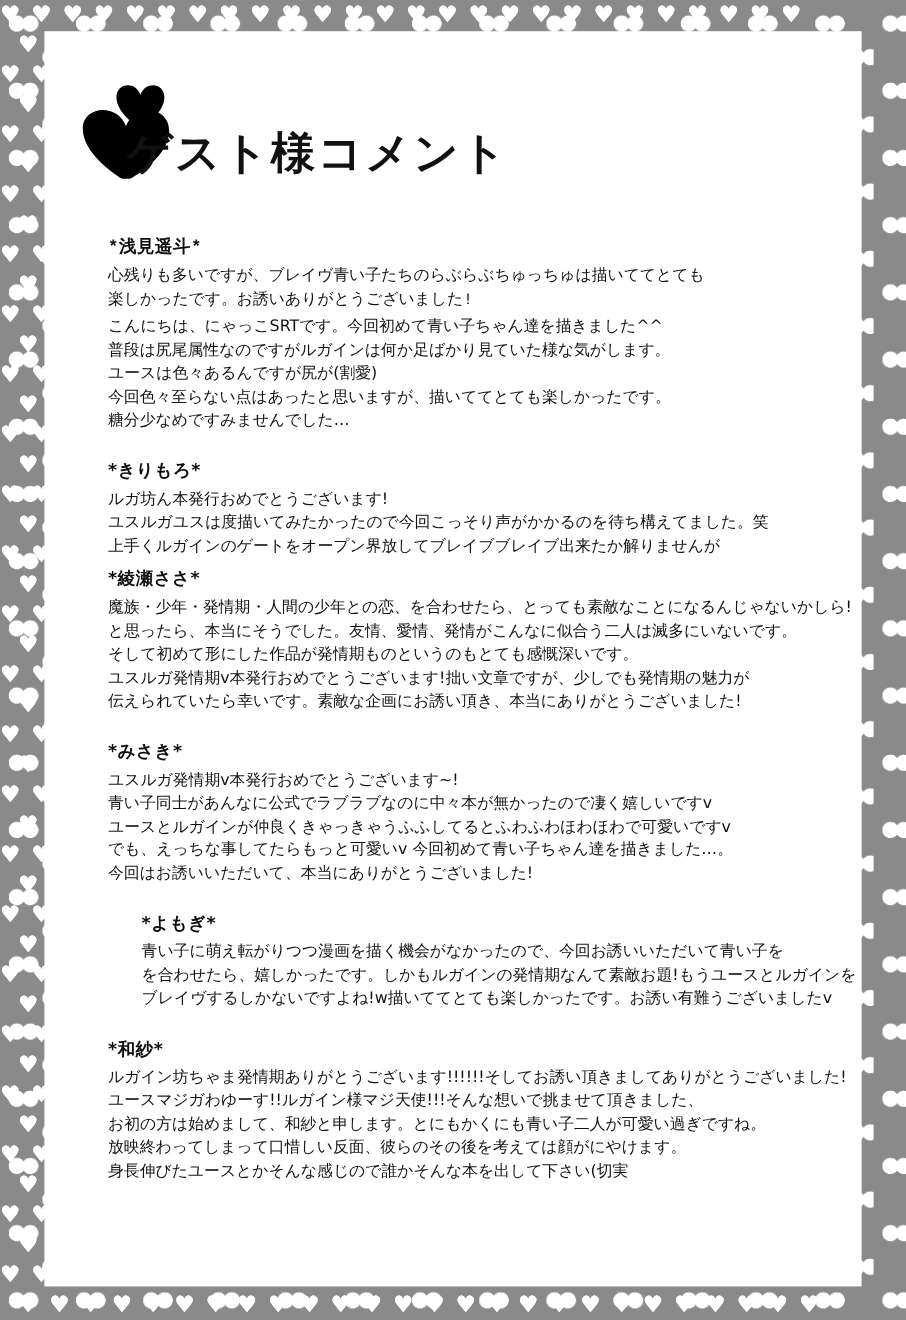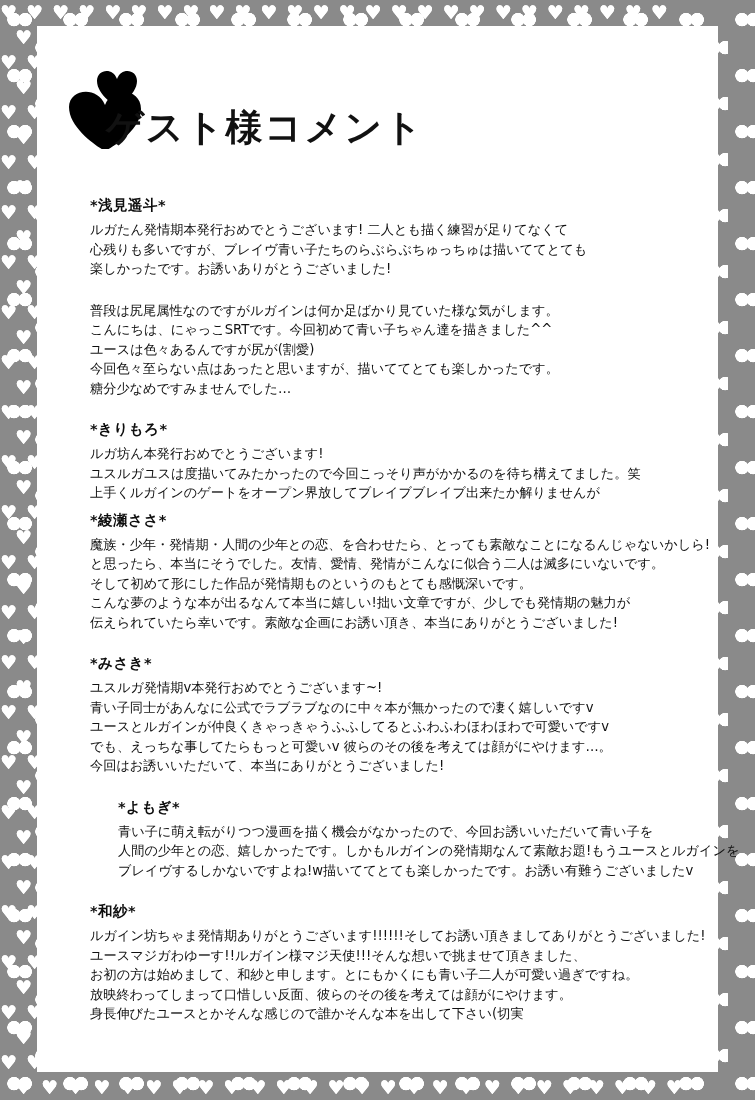--- a/index.html
+++ b/index.html
@@ -114,21 +114,21 @@
     margin-bottom: 5px;
     letter-spacing: 0.5px;
   }
   .entry-line {
     font-size: 13.2px;
     line-height: 19.5px;
     color: #111111;
     letter-spacing: 0px;
     white-space: nowrap;
   }
-  .e-asami  { margin-bottom: 22px; }
+  .e-asami  { margin-bottom: 4px; font-family: Liberation Mono, monospace; }
   .e-nyakko { margin-bottom: 22px; }
   .e-kirimo { margin-bottom: 8px; }
   .e-ayase  { margin-bottom: 22px; }
   .e-misaki { margin-bottom: 22px; }
   .e-yomogi { margin-bottom: 22px; margin-left: 28px; }
 </style>
 </head>
 <body>
 
 <div class="page">
@@ -188,62 +188,61 @@
       <path d="M30 22 C30 10, 46 8, 50 20 C54 8, 70 10, 70 22 C70 36, 50 48, 50 48 C50 48, 30 36, 30 22 Z" fill="#000"></path>
       <path d="M2 48 C2 30, 30 26, 38 46 C46 26, 74 30, 74 50 C74 74, 38 92, 38 92 C38 92, 2 72, 2 48 Z" fill="#000"></path>
     </svg>
     <div class="title-text">ゲスト様コメント</div>
   </div>
 
   <div class="content">
 
     <div class="entry e-asami">
       <div class="entry-name">*浅見遥斗*</div>
-      <div class="entry-line">ルガたん発情期本発行おめでとうございます! 二人とも描く練習が足りてなくて</div>
       <div class="entry-line">心残りも多いですが、ブレイヴ青い子たちのらぶらぶちゅっちゅは描いててとても</div>
       <div class="entry-line">楽しかったです。お誘いありがとうございました!</div>
     </div>
 
     <div class="entry e-nyakko">
+      <div class="entry-line">こんにちは、にゃっこSRTです。今回初めて青い子ちゃん達を描きました^^</div>
       <div class="entry-line">普段は尻尾属性なのですがルガインは何か足ばかり見ていた様な気がします。</div>
-      <div class="entry-line">こんにちは、にゃっこSRTです。今回初めて青い子ちゃん達を描きました^^</div>
       <div class="entry-line">ユースは色々あるんですが尻が(割愛)</div>
       <div class="entry-line">今回色々至らない点はあったと思いますが、描いててとても楽しかったです。</div>
       <div class="entry-line">糖分少なめですみませんでした…</div>
     </div>
 
     <div class="entry e-kirimo">
       <div class="entry-name">*きりもろ*</div>
       <div class="entry-line">ルガ坊ん本発行おめでとうございます!</div>
       <div class="entry-line">ユスルガユスは度描いてみたかったので今回こっそり声がかかるのを待ち構えてました。笑</div>
       <div class="entry-line">上手くルガインのゲートをオープン界放してブレイブブレイブ出来たか解りませんが</div>
     </div>
 
     <div class="entry e-ayase">
       <div class="entry-name">*綾瀬ささ*</div>
       <div class="entry-line">魔族・少年・発情期・人間の少年との恋、を合わせたら、とっても素敵なことになるんじゃないかしら!</div>
       <div class="entry-line">と思ったら、本当にそうでした。友情、愛情、発情がこんなに似合う二人は滅多にいないです。</div>
       <div class="entry-line">そして初めて形にした作品が発情期ものというのもとても感慨深いです。</div>
-      <div class="entry-line">こんな夢のような本が出るなんて本当に嬉しい!拙い文章ですが、少しでも発情期の魅力が</div>
+      <div class="entry-line">ユスルガ発情期v本発行おめでとうございます!拙い文章ですが、少しでも発情期の魅力が</div>
       <div class="entry-line">伝えられていたら幸いです。素敵な企画にお誘い頂き、本当にありがとうございました!</div>
     </div>
 
     <div class="entry e-misaki">
       <div class="entry-name">*みさき*</div>
       <div class="entry-line">ユスルガ発情期v本発行おめでとうございます~!</div>
       <div class="entry-line">青い子同士があんなに公式でラブラブなのに中々本が無かったので凄く嬉しいですv</div>
       <div class="entry-line">ユースとルガインが仲良くきゃっきゃうふふしてるとふわふわほわほわで可愛いですv</div>
-      <div class="entry-line">でも、えっちな事してたらもっと可愛いv 彼らのその後を考えては顔がにやけます…。</div>
+      <div class="entry-line">でも、えっちな事してたらもっと可愛いv 今回初めて青い子ちゃん達を描きました…。</div>
       <div class="entry-line">今回はお誘いいただいて、本当にありがとうございました!</div>
     </div>
 
     <div class="entry e-yomogi">
       <div class="entry-name">*よもぎ*</div>
       <div class="entry-line">青い子に萌え転がりつつ漫画を描く機会がなかったので、今回お誘いいただいて青い子を</div>
-      <div class="entry-line">人間の少年との恋、嬉しかったです。しかもルガインの発情期なんて素敵お題!もうユースとルガインを</div>
+      <div class="entry-line">を合わせたら、嬉しかったです。しかもルガインの発情期なんて素敵お題!もうユースとルガインを</div>
       <div class="entry-line">ブレイヴするしかないですよね!w描いててとても楽しかったです。お誘い有難うございましたv</div>
     </div>
 
     <div class="entry e-kazusa">
       <div class="entry-name">*和紗*</div>
       <div class="entry-line">ルガイン坊ちゃま発情期ありがとうございます!!!!!!そしてお誘い頂きましてありがとうございました!</div>
       <div class="entry-line">ユースマジガわゆーす!!ルガイン様マジ天使!!!そんな想いで挑ませて頂きました、</div>
       <div class="entry-line">お初の方は始めまして、和紗と申します。とにもかくにも青い子二人が可愛い過ぎですね。</div>
       <div class="entry-line">放映終わってしまって口惜しい反面、彼らのその後を考えては顔がにやけます。</div>
       <div class="entry-line">身長伸びたユースとかそんな感じので誰かそんな本を出して下さい(切実</div>

